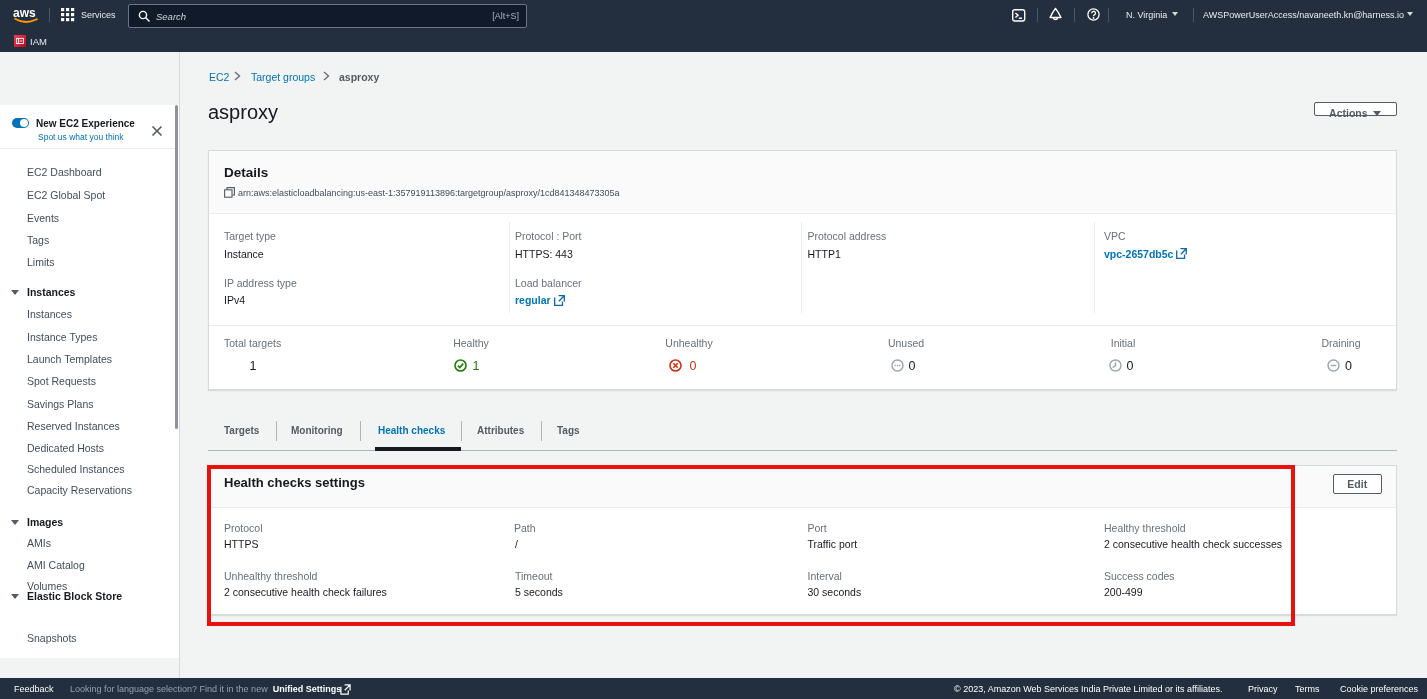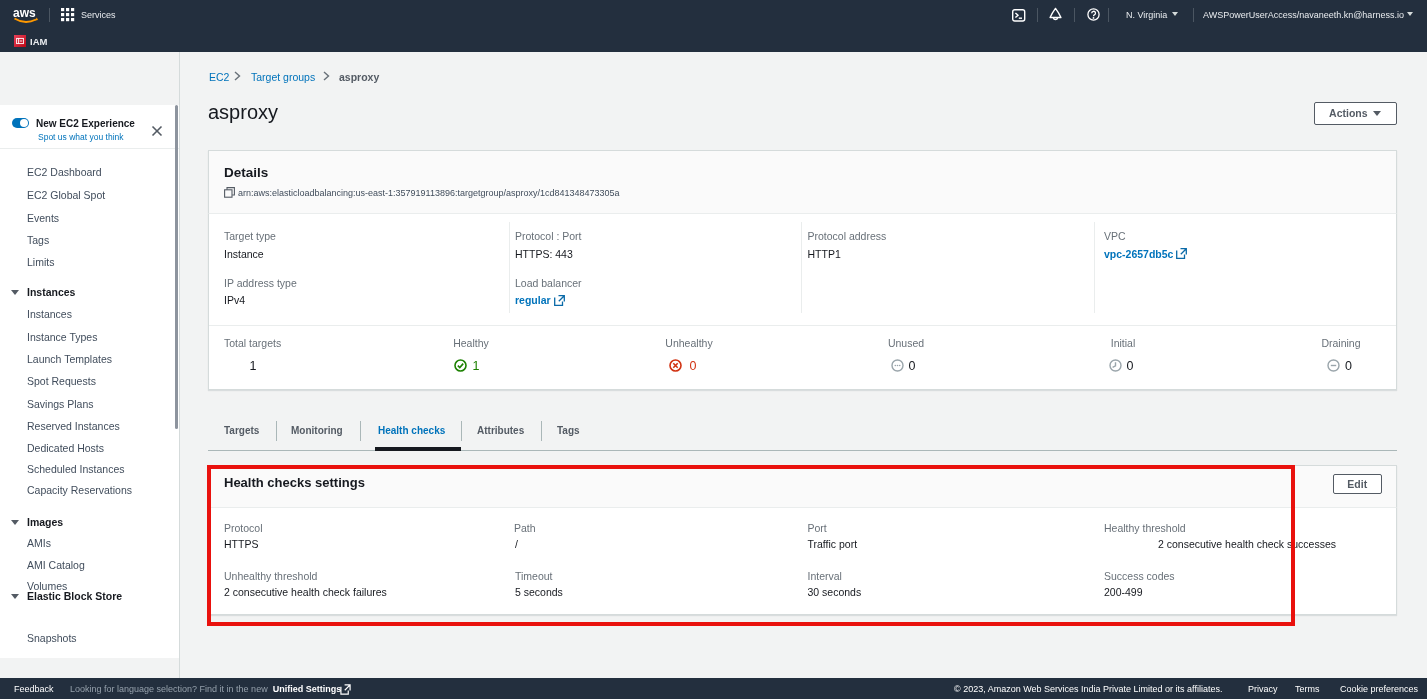--- a/index.html
+++ b/index.html
@@ -60,20 +60,28 @@
       <rect x="0" y="5" width="3.2" height="3.2"></rect>
         <rect x="5" y="5" width="3.2" height="3.2"></rect>
         <rect x="10" y="5" width="3.2" height="3.2"></rect>
       <rect x="0" y="10" width="3.2" height="3.2"></rect>
         <rect x="5" y="10" width="3.2" height="3.2"></rect>
         <rect x="10" y="10" width="3.2" height="3.2"></rect>
     </g>
   </svg>
   <div class="htxt" style="left:81px;top:10px">Services</div>
 
+  <div id="search">
+    <svg class="abs" style="left:9px;top:5px" width="13" height="13" viewBox="0 0 13 13">
+      <circle cx="5" cy="5" r="3.6" fill="none" stroke="#fff" stroke-width="1.4"></circle>
+      <line x1="7.8" y1="7.8" x2="11.5" y2="11.5" stroke="#fff" stroke-width="1.4"></line>
+    </svg>
+    <span class="ph">Search</span>
+    <span class="alt">[Alt+S]</span>
+  </div>
 
   <svg class="abs" style="left:1012px;top:8.5px" width="14" height="13" viewBox="0 0 14 13">
     <rect x="0.7" y="0.7" width="12" height="11.3" rx="2" fill="none" stroke="#fff" stroke-width="1.4"></rect>
     <path d="M3.4 4 L6 6.3 L3.4 8.6" fill="none" stroke="#fff" stroke-width="1.4"></path>
     <line x1="6.8" y1="9.2" x2="10" y2="9.2" stroke="#fff" stroke-width="1.4"></line>
   </svg>
   <div class="vsep" style="left:1037px;top:8px;height:14px"></div>
   <svg class="abs" style="left:1048px;top:7px" width="15" height="15" viewBox="0 0 15 15">
     <path d="M7.5 1.4 C 8.9 3.3 11.1 6.4 12.9 10.5 L2.1 10.5 C 3.9 6.4 6.1 3.3 7.5 1.4 Z" fill="none" stroke="#fff" stroke-width="1.4" stroke-linejoin="round"></path>
     <path d="M5.4 10.8 a2.15 2.15 0 0 0 4.2 0" fill="none" stroke="#fff" stroke-width="1.4"></path>
@@ -96,21 +104,21 @@
         <linearGradient id="iamg" x1="0" y1="0" x2="1" y2="1">
           <stop offset="0" stop-color="#e8415a"></stop>
           <stop offset="1" stop-color="#bd0816"></stop>
         </linearGradient>
       </defs>
     <rect width="12" height="12" fill="url(#iamg)"></rect>
     <rect x="2.6" y="3.4" width="6.8" height="5.2" fill="none" stroke="#fff" stroke-width="0.9"></rect>
     <line x1="4.6" y1="3.4" x2="4.6" y2="8.6" stroke="#fff" stroke-width="0.9"></line>
     <line x1="5.8" y1="6" x2="8.2" y2="6" stroke="#fff" stroke-width="0.9"></line>
   </svg>
-  <div class="htxt" style="left:30px;top:36px;font-weight:bold;font-size:9.5px">IAM</div>
+  <div class="htxt" style="left:30px;top:36px;font-weight:normal;font-size:9.5px">IAM</div>
 </div>
 
 <div id="sidebg"></div>
 <div id="side">
 
   <div class="abs" style="left:12px;top:13.3px;width:17px;height:9.5px;background:#0073bb;border-radius:5px">
     <div class="abs" style="right:0.8px;top:0.8px;width:8px;height:8px;background:#fff;border-radius:50%"></div>
   </div>
   <div class="abs" style="left:36px;top:12.5px;font-size:10px;font-weight:bold;color:#16191f">New EC2 Experience</div>
   <div class="abs" style="left:38px;top:26.5px;font-size:8.5px;color:#0073bb">Spot us what you think</div>
@@ -154,21 +162,21 @@
     <path d="M2 1 L6.5 5 L2 9" fill="none" stroke="#687078" stroke-width="1.4"></path>
   </svg>
 <div class="abs blue" style="left:251px;top:70.5px;font-size:10.5px">Target groups</div>
 <svg class="abs" style="left:322px;top:71px" width="8" height="10" viewBox="0 0 8 10">
     <path d="M2 1 L6.5 5 L2 9" fill="none" stroke="#687078" stroke-width="1.4"></path>
   </svg>
 <div class="abs" style="left:339px;top:70.5px;font-size:10.5px;font-weight:bold;color:#545b64">asproxy</div>
 
 <div class="abs" style="left:208px;top:101px;font-size:20px;font-weight:500;color:#16191f">asproxy</div>
 
-<div class="btn" style="left:1313.5px;top:102px;width:83.5px;height:23px;line-height:21px">Actions&nbsp;&nbsp;<span style="display:inline-block;width:0;height:0;border-left:4px solid transparent;border-right:4px solid transparent;border-top:5px solid #545b64;vertical-align:1px"></span></div>
+<div class="btn" style="left:1313.5px;top:102px;width:83.5px;height:14px;line-height:21px">Actions&nbsp;&nbsp;<span style="display:inline-block;width:0;height:0;border-left:4px solid transparent;border-right:4px solid transparent;border-top:5px solid #545b64;vertical-align:1px"></span></div>
 
 <div class="card" style="left:208px;top:150px;width:1189px;height:240px"></div>
 <div class="abs" style="left:208px;top:150px;width:1189px;height:64px;background:#fafafa;border:1px solid #d5dbdb;border-bottom:1px solid #eaeded"></div>
 <div class="abs" style="left:224px;top:165px;font-size:13.5px;font-weight:bold;color:#16191f">Details</div>
 <svg class="abs" style="left:224px;top:187px" width="11" height="11" viewBox="0 0 11 11">
   <rect x="0.6" y="2.8" width="7.4" height="7.4" fill="none" stroke="#545b64" stroke-width="1.1"></rect>
   <path d="M3 2.8 L3 0.6 L10.4 0.6 L10.4 8 L8.2 8" fill="none" stroke="#545b64" stroke-width="1.1"></path>
 </svg>
 <div class="abs" style="left:238px;top:187.5px;font-size:9px;color:#414d5c">arn:aws:elasticloadbalancing:us-east-1:357919113896:targetgroup/asproxy/1cd841348473305a</div>
 
@@ -257,21 +265,21 @@
 <div class="abs val" style="left:224px;top:585.5px">2 consecutive health check failures</div>
 <div class="abs lbl" style="left:514px;top:521.5px">Path</div>
 <div class="abs val" style="left:515px;top:537.5px">/</div>
 <div class="abs lbl" style="left:515px;top:569.5px">Timeout</div>
 <div class="abs val" style="left:515px;top:585.5px">5 seconds</div>
 <div class="abs lbl" style="left:807.5px;top:521.5px">Port</div>
 <div class="abs val" style="left:807.5px;top:537.5px">Traffic port</div>
 <div class="abs lbl" style="left:807.5px;top:569.5px">Interval</div>
 <div class="abs val" style="left:807.5px;top:585.5px">30 seconds</div>
 <div class="abs lbl" style="left:1104px;top:521.5px">Healthy threshold</div>
-<div class="abs val" style="left:1158px;top:537.5px">2 consecutive health check successes</div>
+<div class="abs val" style="left:1104px;top:537.5px">2 consecutive health check successes</div>
 <div class="abs lbl" style="left:1104px;top:569.5px">Success codes</div>
 <div class="abs val" style="left:1104px;top:585.5px">200-499</div>
 
 <div class="abs" style="left:207px;top:464.5px;width:1088px;height:161px;border:4.6px solid #e9110d;z-index:20"></div>
 
 <div id="ftr">
   <span style="left:14px">Feedback</span>
   <span style="left:70px;color:#95a0ab">Looking for language selection? Find it in the new&nbsp; <b style="color:#fff">Unified Settings</b></span>
   <svg class="abs" style="left:340px;top:6px" width="11" height="11" viewBox="0 0 12 12">
     <path d="M1 3 L1 11 L9 11 L9 7 M5 1 L11 1 L11 7 M10.7 1.3 L5.2 6.8" fill="none" stroke="#fff" stroke-width="1.3"></path>

